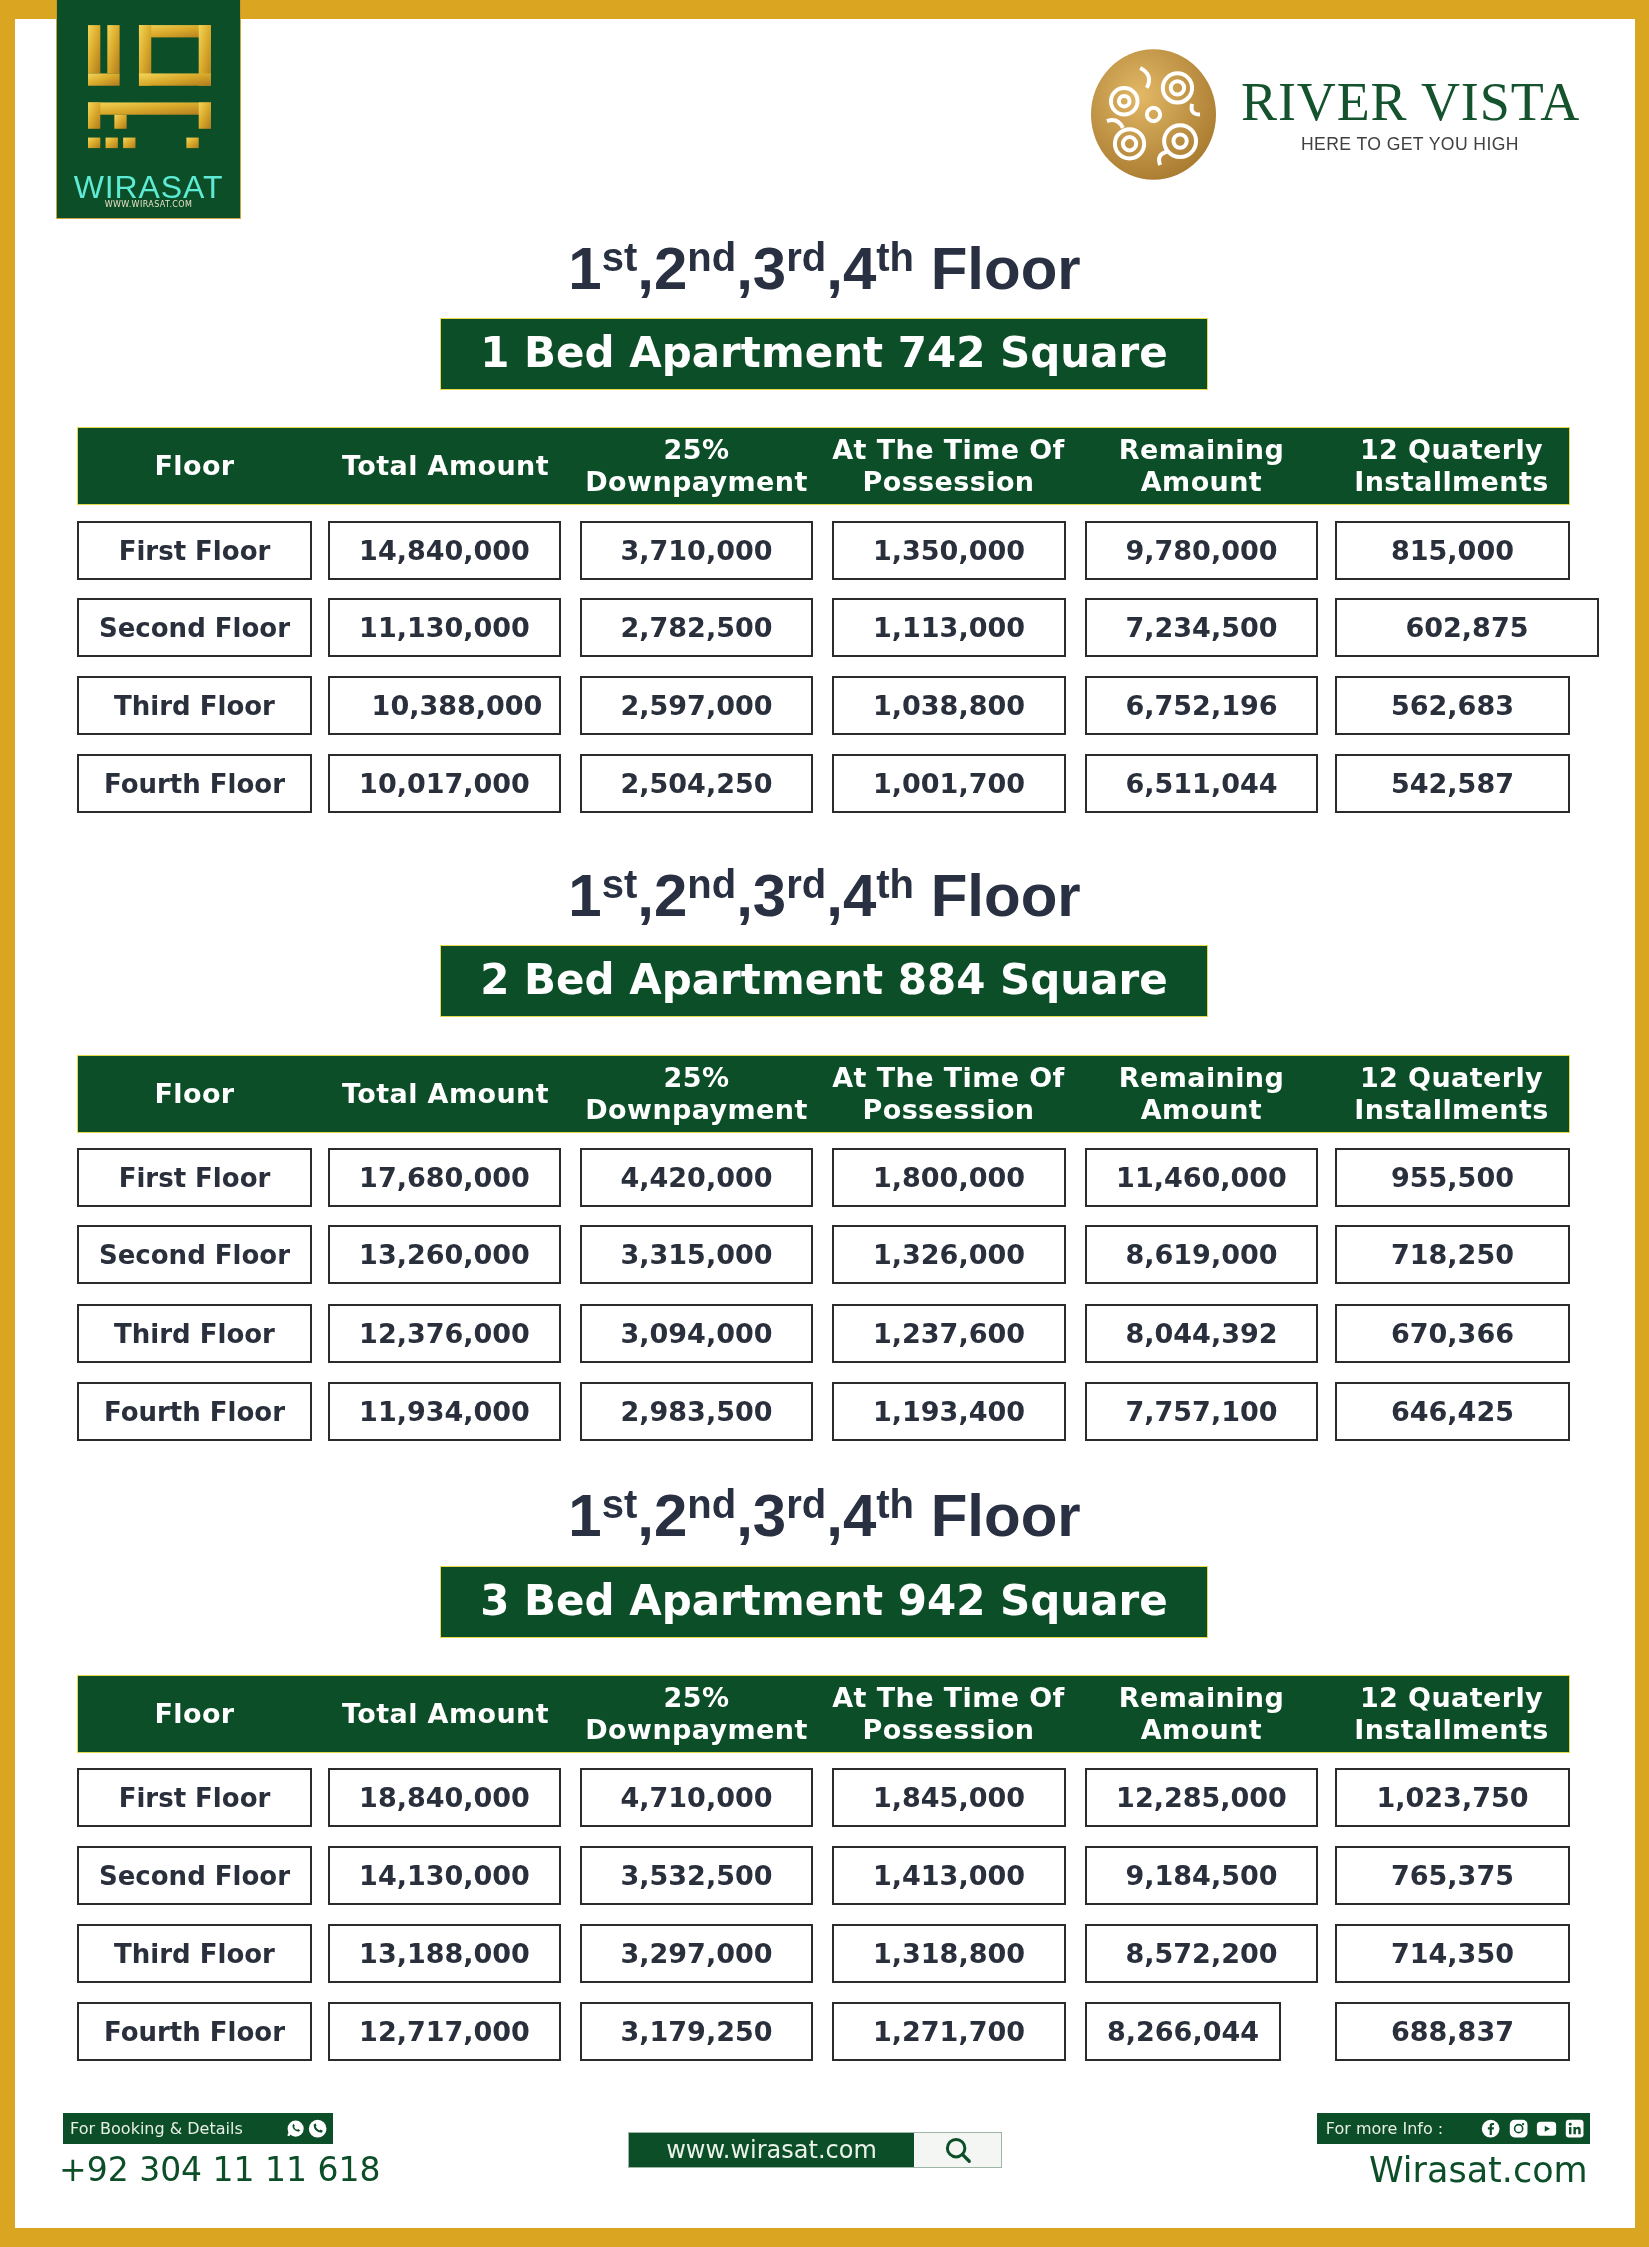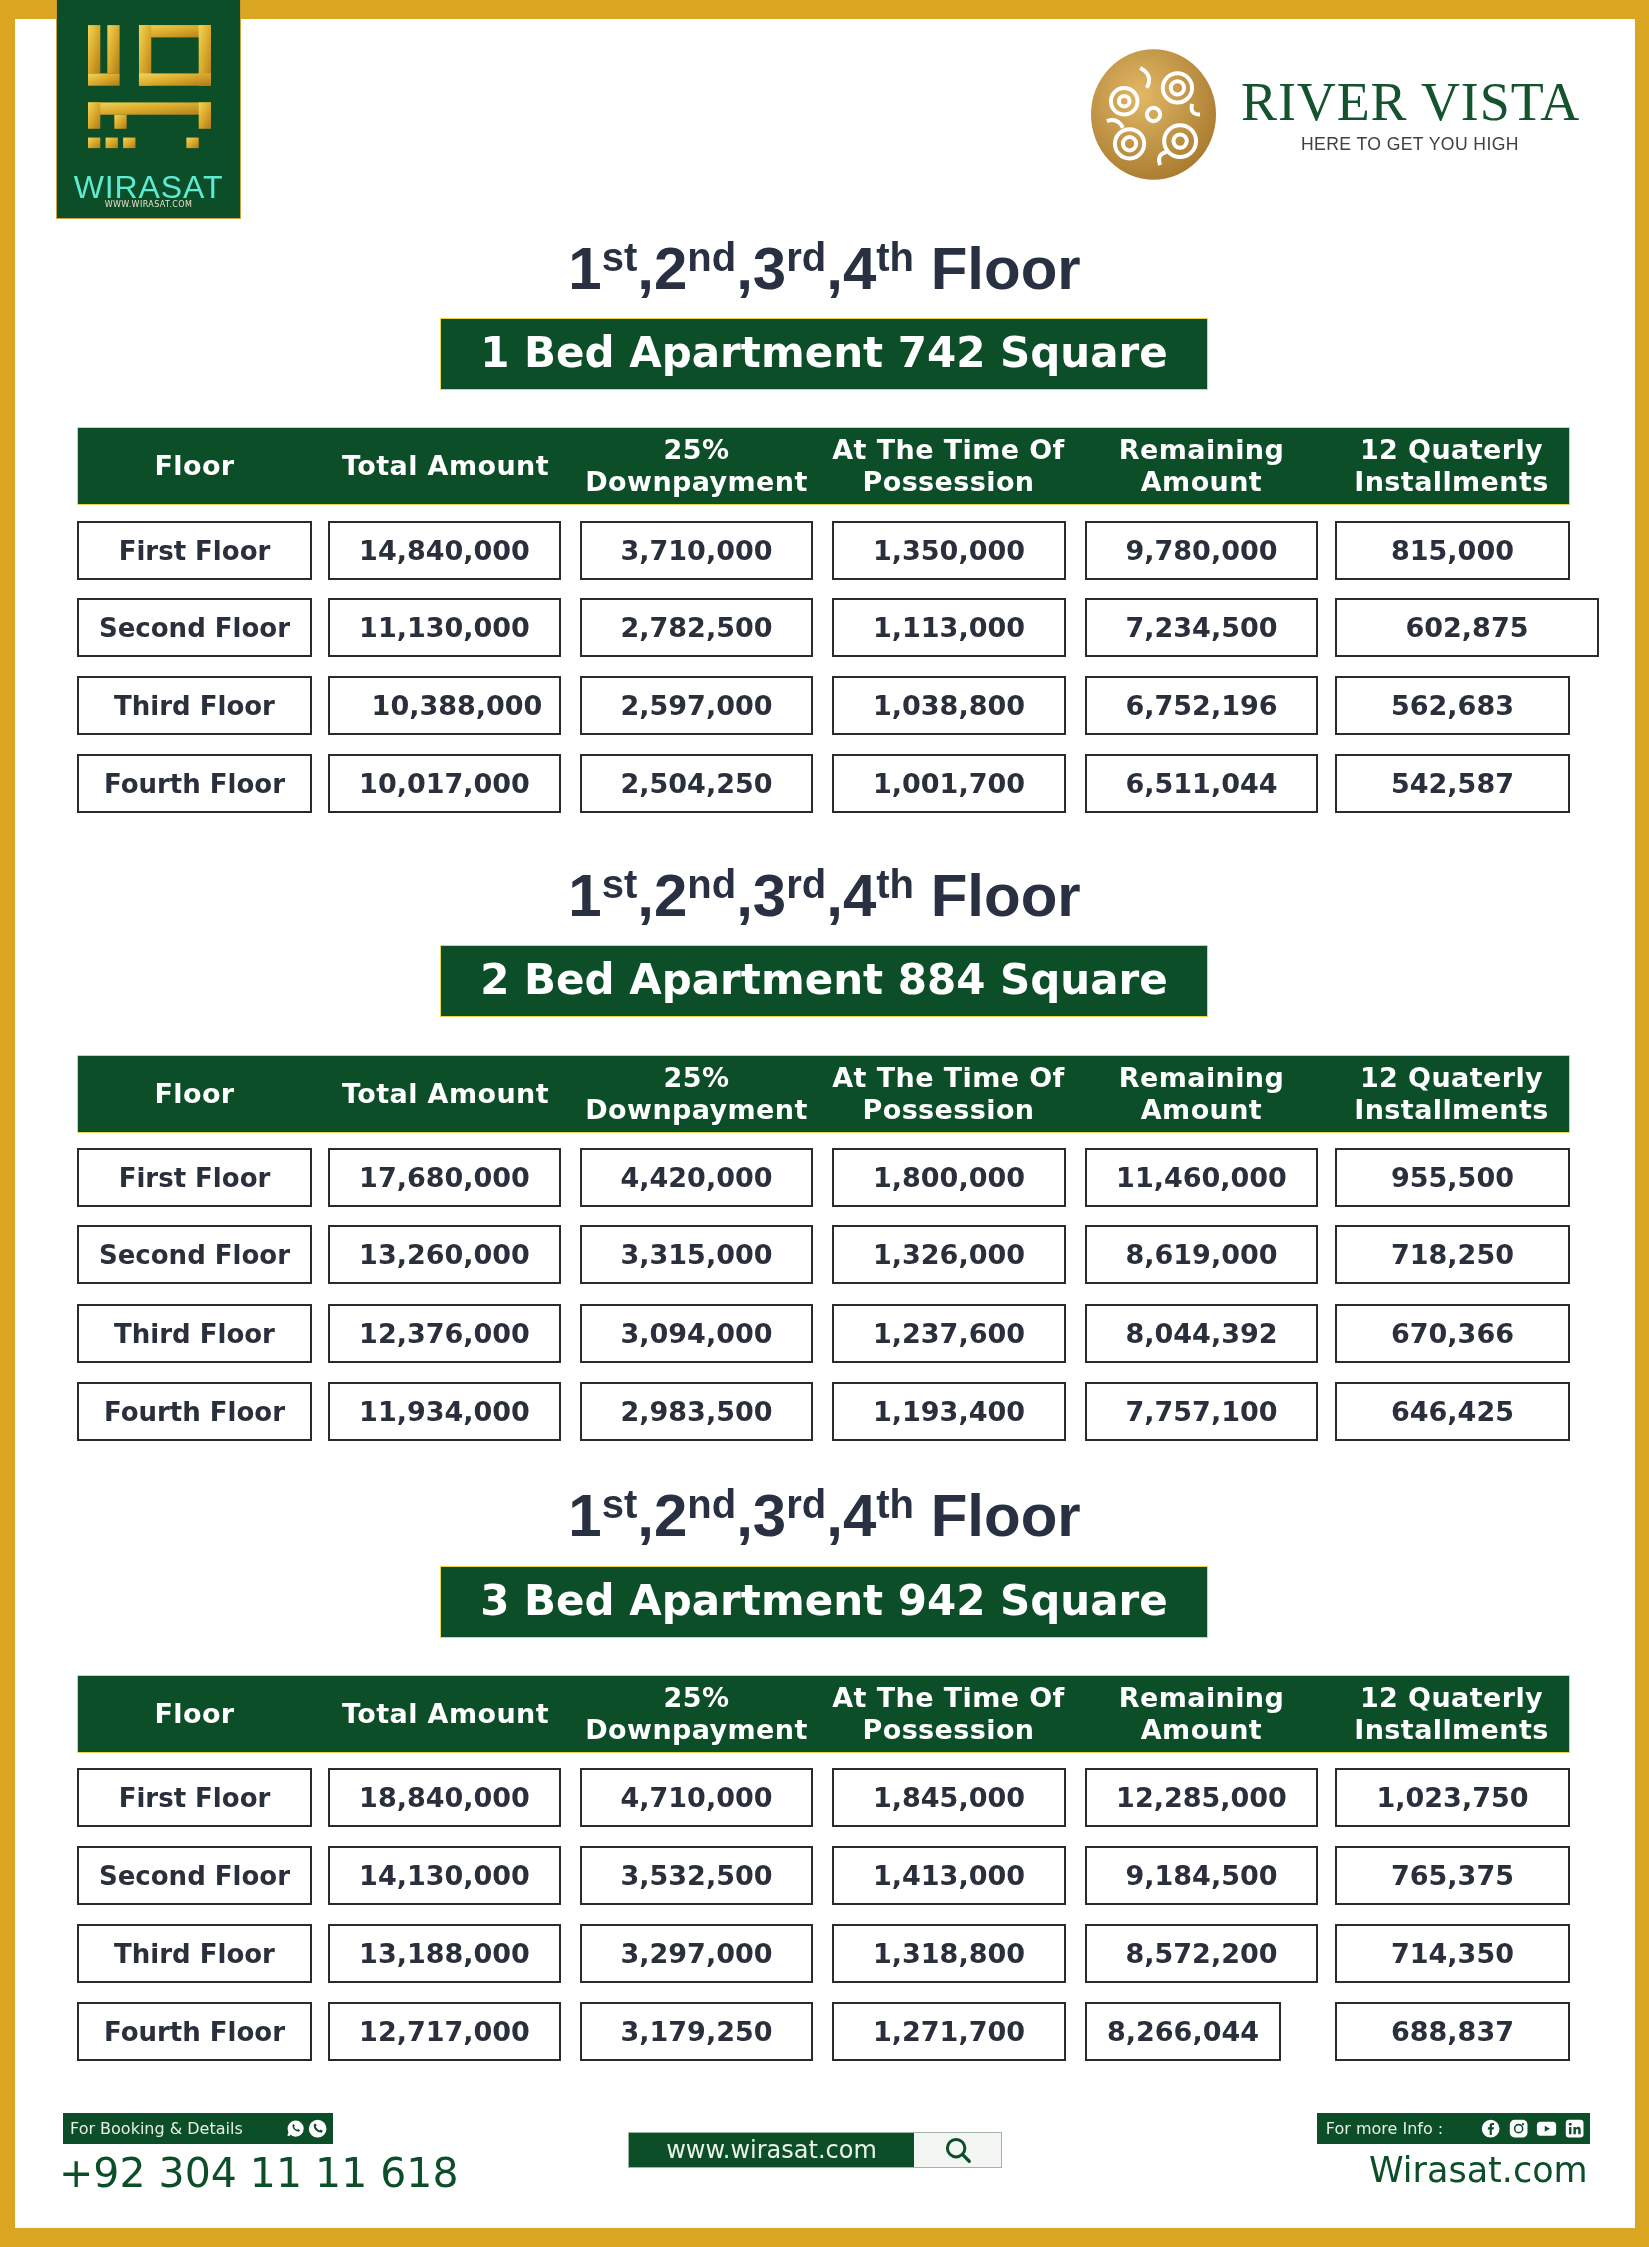--- a/index.html
+++ b/index.html
@@ -39,21 +39,21 @@
         text-align:center; color:#fff; font-family:"DejaVu Sans", sans-serif; font-weight:bold;
         font-size:27px; line-height:32px; letter-spacing:0.4px; }
   .cell { position:absolute; height:59px; border:2.6px solid #2b2b2b; box-sizing:border-box; background:#fff;
           display:flex; align-items:center; justify-content:center; color:#2a2f3c;
           font-family:"DejaVu Sans", sans-serif; font-weight:bold; font-size:27px; }
   .cell.label { font-size:26px; }
 
   
   .tag { position:absolute; height:31px; background:#0c4e27; color:#e8efe6; display:flex; align-items:center;
          font-family:"DejaVu Sans", sans-serif; font-size:16px; box-sizing:border-box; }
-  .footer-big { position:absolute; color:#0c4e27; font-family:"DejaVu Sans", sans-serif; font-size:41px; line-height:1; }
+  .footer-big { position:absolute; color:#0c4e27; font-family:"DejaVu Sans", sans-serif; font-size:33px; line-height:1; }
   .url-box { position:absolute; left:628px; top:2132px; width:374px; height:36px; border:0.9px solid #9fb6a6; box-sizing:border-box; display:flex; }
   .url-text { width:285px; height:100%; background:#0c4e27; color:#eaf2ea; display:flex; align-items:center;
               justify-content:center; font-family:"DejaVu Sans", sans-serif; font-size:24px; }
   .url-search { flex:1; background:#f4f6f4; display:flex; align-items:center; justify-content:center; }
   .soc { display:inline-flex; width:21px; height:21px; margin-left:7px; align-items:center; justify-content:center; }
 </style>
 </head>
 <body>
 
 <div class="page"></div>

